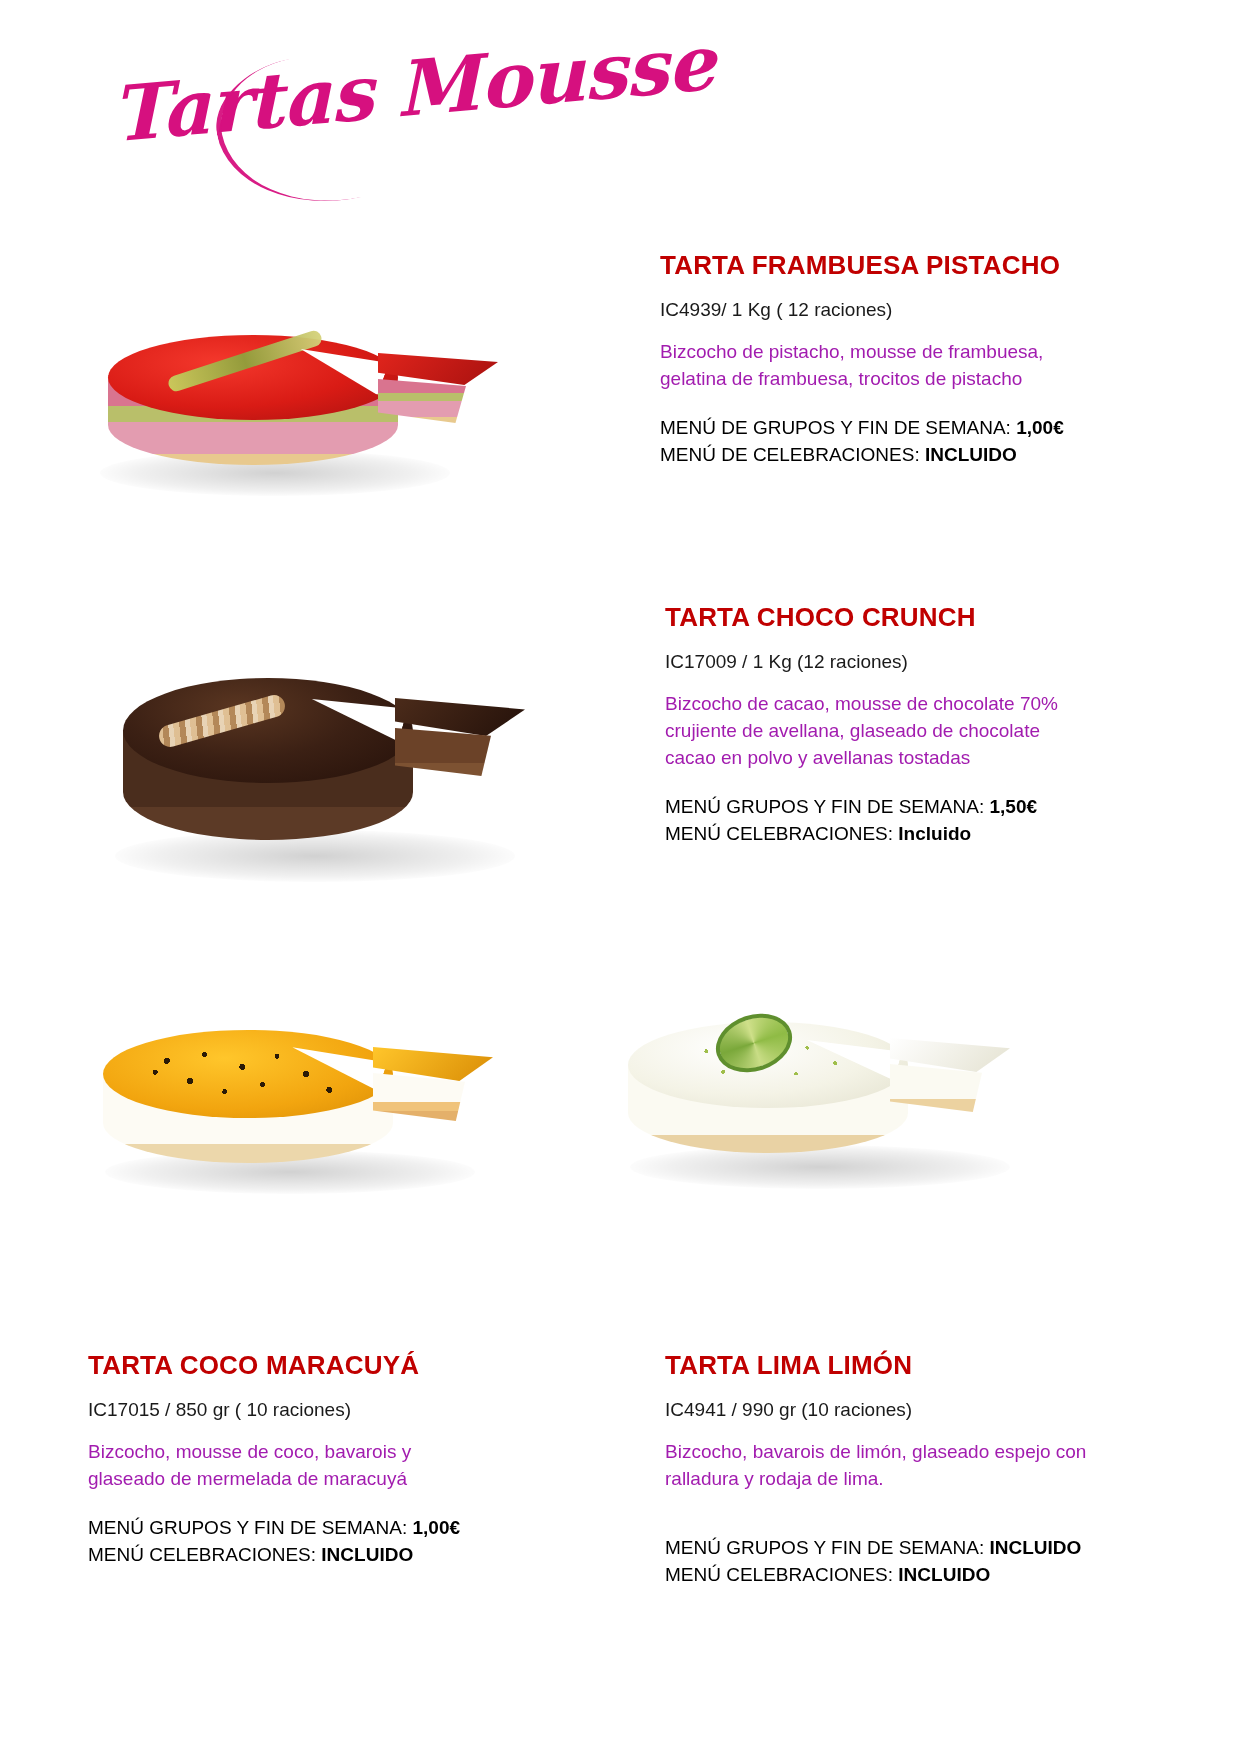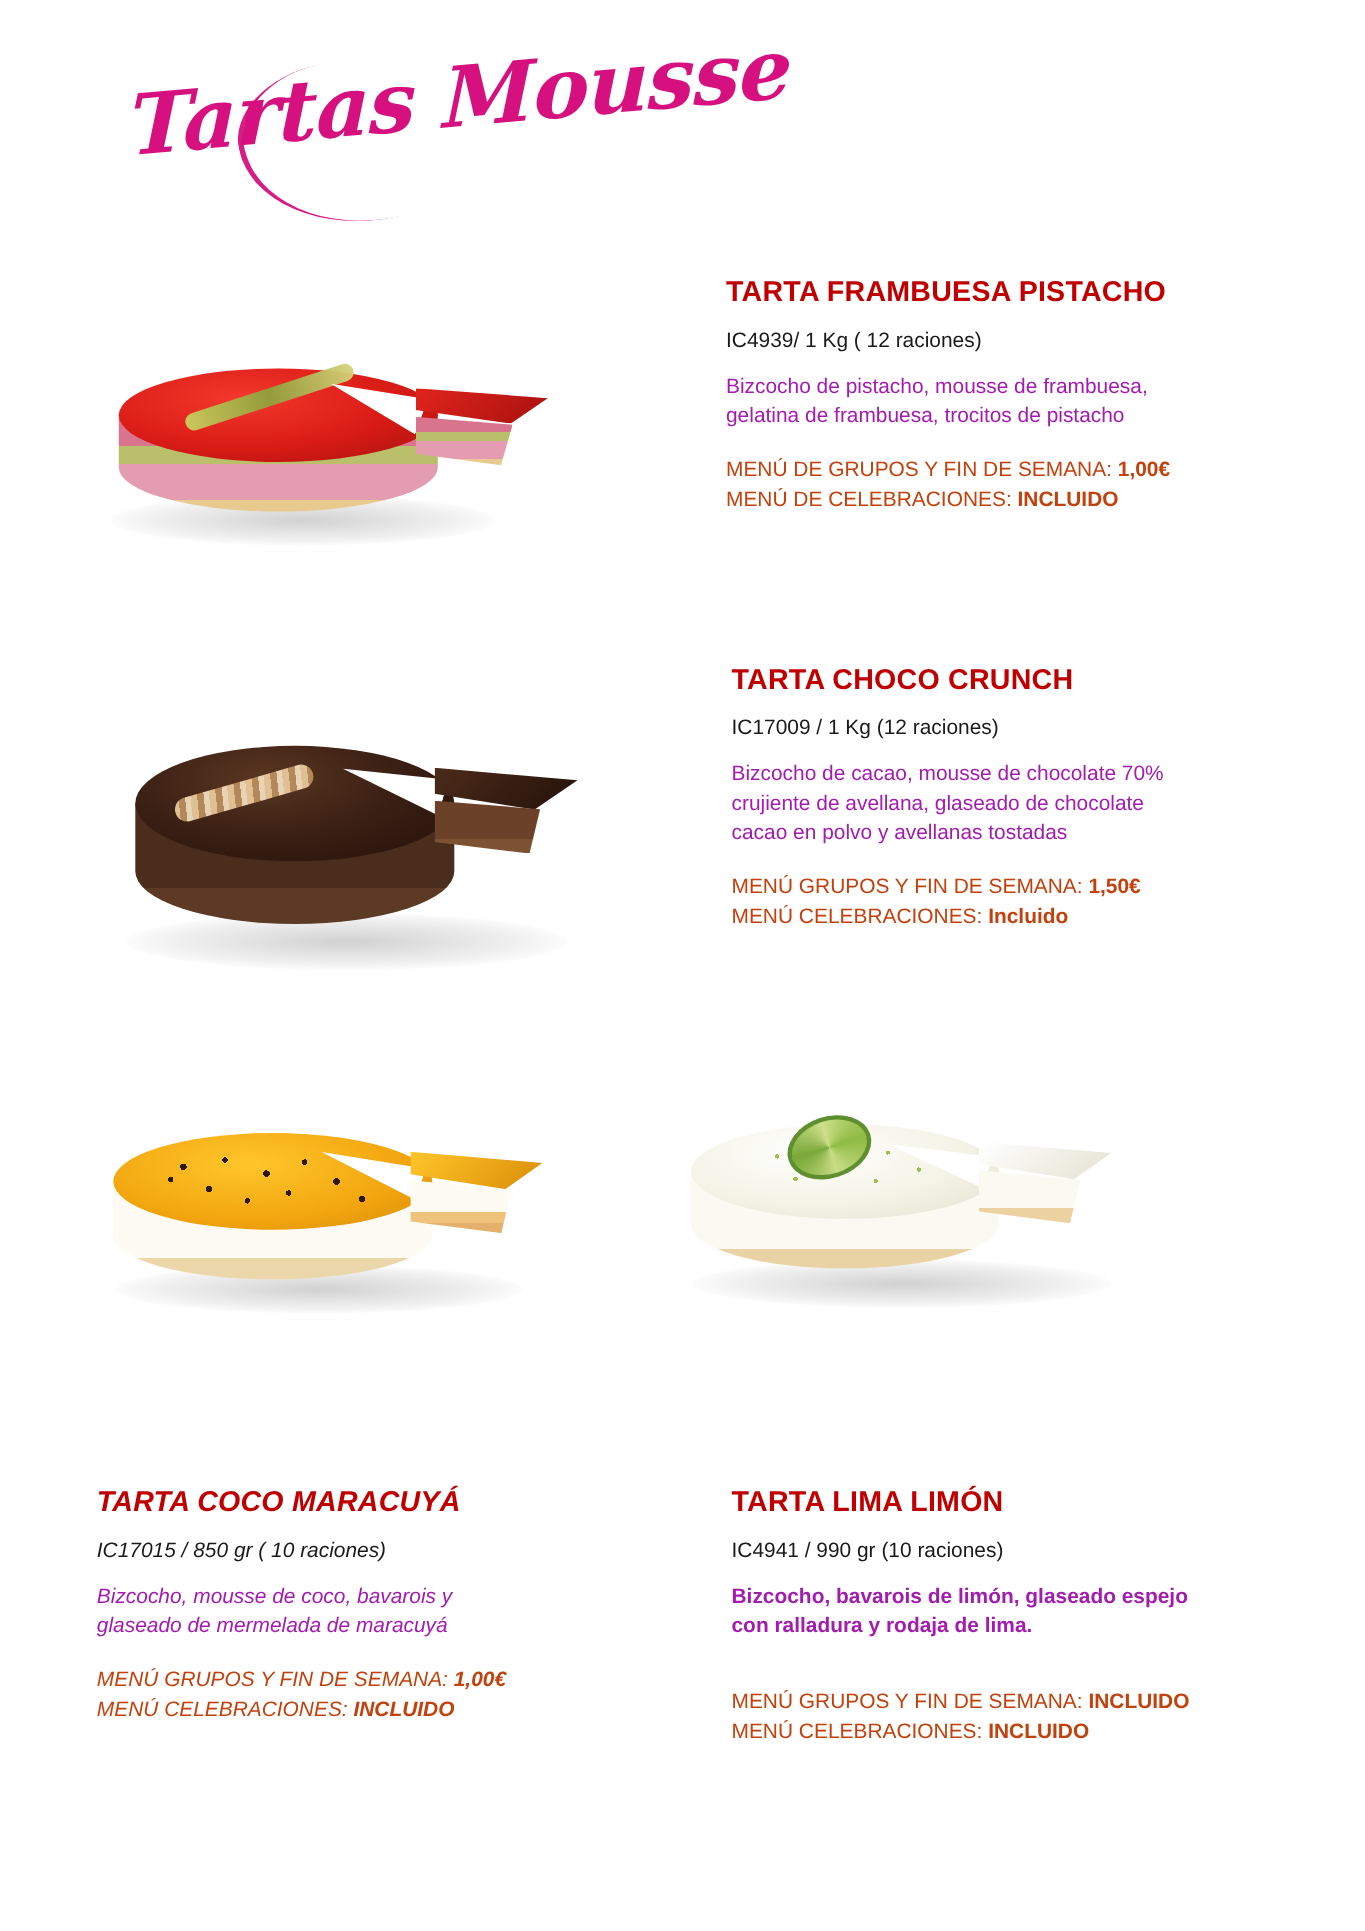--- a/index.html
+++ b/index.html
@@ -71,21 +71,21 @@
   .prod-desc {
     font-size: 19px;
     line-height: 1.42;
     margin: 0 0 22px 0;
     color: #a21caf;
     max-width: 430px;
   }
   .prod-menu {
     font-size: 19px;
     line-height: 1.42;
-    color: #c2410c;
+    color: #000000;
   }
   .prod-menu b {
     font-weight: bold;
   }
 
   
   .cake {
     position: absolute;
   }
   .cake-top {
@@ -204,31 +204,31 @@
       radial-gradient(circle at 74% 48%, #9fbe4a 0 2px, transparent 2px);"></div>
   <div style="position:absolute; left:105px; top:55px; width:70px; height:48px; border-radius:50%; background:conic-gradient(from 0deg, #cfe08a, #8fbb45, #c9dd86, #7aa83a, #cfe08a); border:4px solid #5f8f2e; transform:rotate(-18deg);"></div>
   <div style="position:absolute; left:195px; top:78px; width:95px; height:30px; background:#ffffff; transform:rotate(16deg); clip-path:polygon(0 50%,100% 0,100% 100%);"></div>
 
   <div class="slice" style="left:280px; top:78px; width:120px; height:72px;">
     <div style="position:absolute; left:0; top:0; width:120px; height:34px; background:linear-gradient(135deg,#ffffff,#e4e2d1); clip-path:polygon(0 0,100% 30%,72% 100%,0 60%);"></div>
     <div style="position:absolute; left:0; top:26px; width:92px; height:48px; background:linear-gradient(to bottom,#fbfaf2 0 72%, #ecd2a0 72% 100%); clip-path:polygon(0 0,100% 18%,90% 100%,0 78%);"></div>
   </div>
 </div>
 
-<div class="block" style="left:88px; top:1350px; width:470px;font-style:italic;">
+<div class="block" style="left:88px; top:1350px; width:470px;">
   <p class="prod-name">TARTA COCO MARACUYÁ</p>
   <p class="prod-code"> IC17015 / 850 gr ( 10 raciones)</p>
   <p class="prod-desc" style="max-width:400px;">Bizcocho, mousse de coco, bavarois y glaseado de mermelada de maracuyá</p>
   <div class="prod-menu" style="">
     <span>MENÚ GRUPOS Y FIN DE SEMANA: </span><b>1,00€</b><br>
     <span>MENÚ CELEBRACIONES:  </span><b>INCLUIDO</b>
   </div>
 </div>
 
 <div class="block" style="left:665px; top:1350px; width:500px;">
   <p class="prod-name">TARTA LIMA LIMÓN</p>
   <p class="prod-code">IC4941 / 990 gr  (10 raciones)</p>
-  <p class="prod-desc" style="max-width:440px;font-weight:bold;">Bizcocho, bavarois de limón, glaseado espejo con ralladura y rodaja de lima.</p>
+  <p class="prod-desc" style="max-width:440px;">Bizcocho, bavarois de limón, glaseado espejo con ralladura y rodaja de lima.</p>
   <div class="prod-menu" style="margin-top:42px;">
     <span>MENÚ GRUPOS Y FIN DE SEMANA: </span><b>INCLUIDO</b><br>
     <span>MENÚ CELEBRACIONES: </span><b>INCLUIDO</b>
   </div>
 </div>
 
 </body></html>

